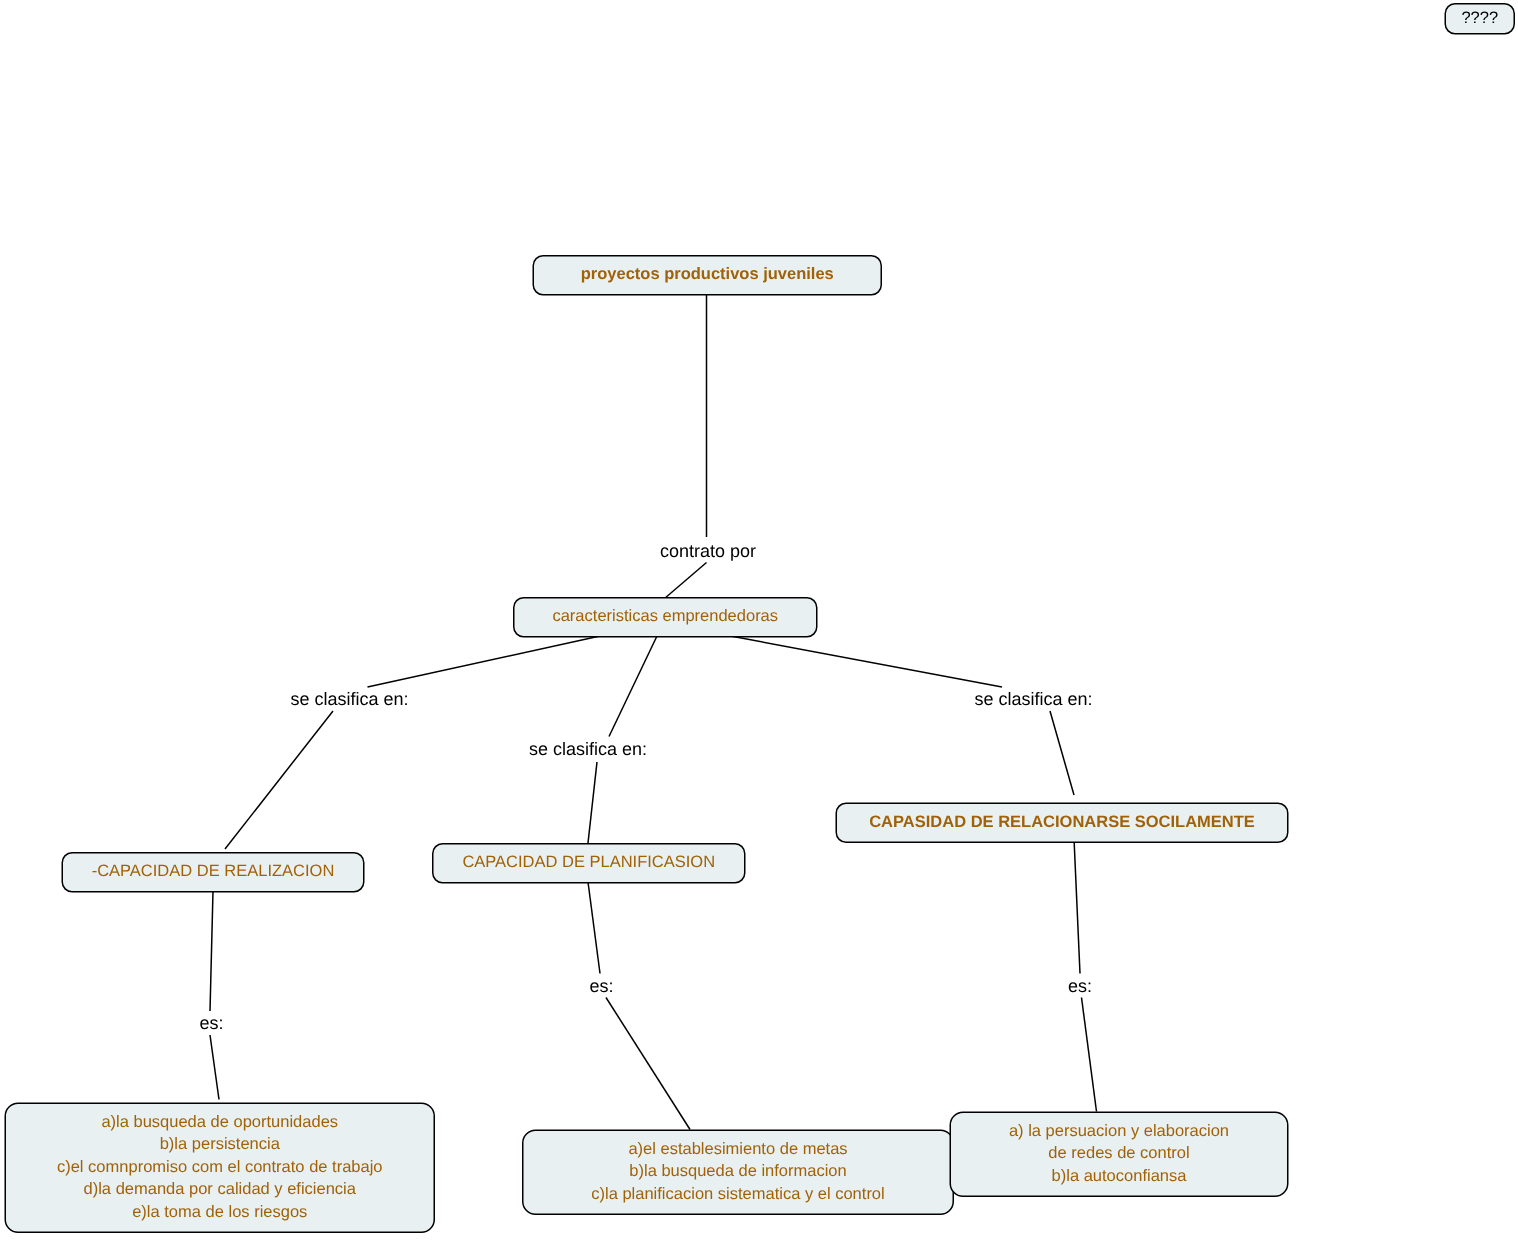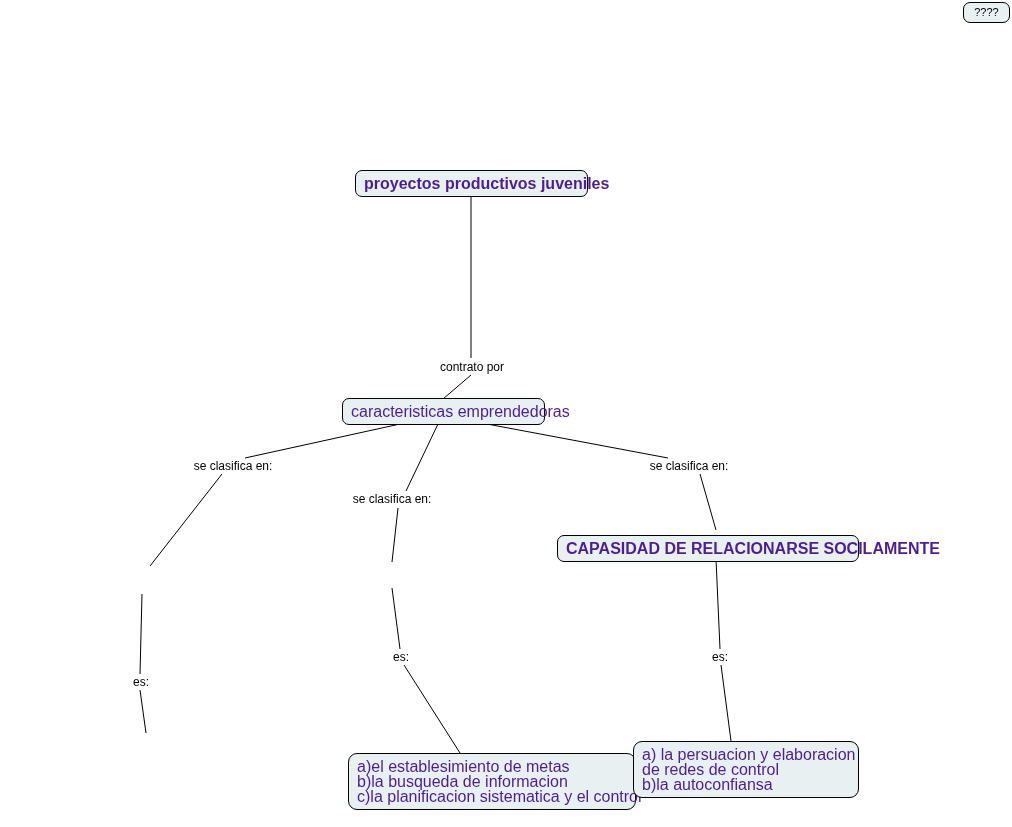--- a/index.html
+++ b/index.html
@@ -24,25 +24,26 @@
     top: 0;
     width: 1012px;
     height: 827px;
   }
   .node {
     position: absolute;
     box-sizing: border-box;
     border: 1px solid #000000;
     border-radius: 7px;
     background: #e8f0f2;
-    font-size: 16px;
+    text-align: center;
+    font-size: 11px;
     line-height: 15px;
     padding: 5px 8px;
     white-space: pre;
-    color: #4c1d95;
+    color: #a16207;
   }
   .node.root {
     font-weight: bold;
     background: #e8f0f2;
   }
   .label {
     position: absolute;
     font-size: 12px;
     line-height: 14px;
     color: #000000;
@@ -99,30 +100,37 @@
   <div class="label" style="left:431px; top:360px; width:82px;">contrato por</div>
 
   <div class="node" style="left:342px; top:398px; width:203px;">caracteristicas emprendedoras</div>
 
   <div class="label" style="left:185px; top:459px; width:96px;">se clasifica en:</div>
 
   <div class="label" style="left:344px; top:492px; width:96px;">se clasifica en:</div>
 
   <div class="label" style="left:641px; top:459px; width:96px;">se clasifica en:</div>
 
+  <div class="node" style="left:41px; top:568px; width:202px;">-CAPACIDAD DE REALIZACION</div>
 
+  <div class="node" style="left:288px; top:562px; width:209px;">CAPACIDAD DE PLANIFICASION</div>
 
   <div class="node" style="left:557px; top:535px; width:302px;font-weight:bold;">CAPASIDAD DE RELACIONARSE SOCILAMENTE</div>
 
   <div class="label" style="left:126px; top:675px; width:30px;">es:</div>
 
   <div class="label" style="left:386px; top:650px; width:30px;">es:</div>
 
   <div class="label" style="left:705px; top:650px; width:30px;">es:</div>
 
+  <div class="node" style="left:3px; top:735px; width:287px; border-radius:9px;">a)la busqueda de oportunidades
+b)la persistencia
+c)el comnpromiso com el contrato de trabajo
+d)la demanda por calidad y eficiencia
+e)la toma de los riesgos</div>
 
   <div class="node" style="left:348px; top:753px; width:288px; border-radius:9px;">a)el establesimiento de metas
 b)la busqueda de informacion
 c)la planificacion sistematica y el control</div>
 
   <div class="node" style="left:633px; top:741px; width:226px; border-radius:9px;">a) la persuacion y elaboracion
 de redes de control
 b)la autoconfiansa</div>
 
 </div>

